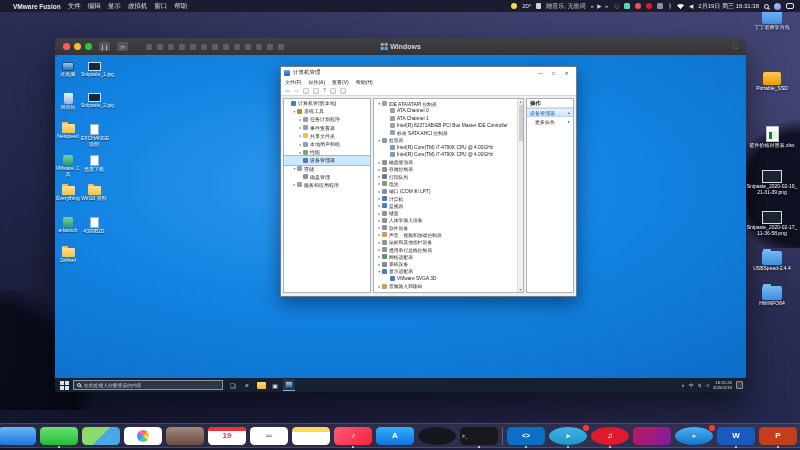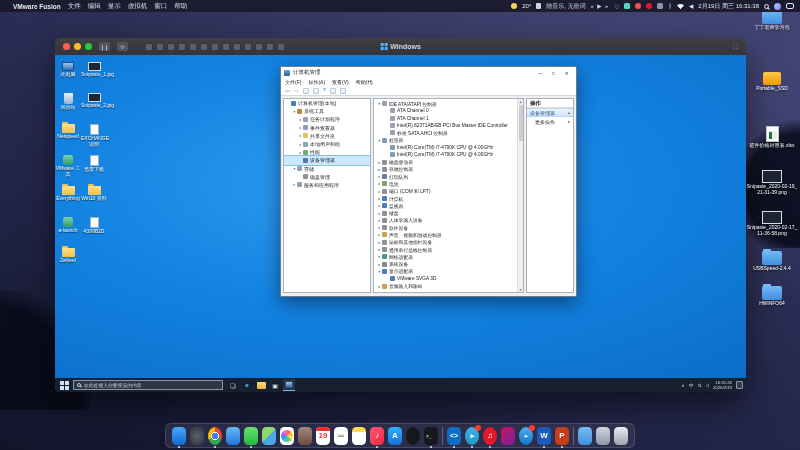--- a/index.html
+++ b/index.html
@@ -130,21 +130,21 @@
   .mi-drive { width:18px; height:13px; background:linear-gradient(#ffc94d,#f29900); border-radius:2px; }
   .mi-excel { width:13px; height:16px; background:#fdfdfd; border:1px solid #b9c6b9; position:relative; }
   .mi-excel::after { content:""; position:absolute; left:2px; top:4px; width:8px; height:8px;
     background:linear-gradient(#e6efe6 1px, transparent 1px), linear-gradient(90deg,#217346 3px,#e6efe6 3px); }
   .mi-image { width:20px; height:13px; background:#1c2430; border:1px solid #d6dde6; }
 
   
   #dock { position:absolute; left:50%; transform:translateX(-50%); bottom:2px; height:25px;
     background:rgba(70,70,95,.42); border:1px solid rgba(255,255,255,.14); border-radius:6px;
     display:flex; align-items:center; gap:4px; padding:0 6px; z-index:40; }
-  .dk { width:14px; height:18px; border-radius:4.5px; position:relative; display:flex; align-items:center;
+  .dk { width:38px; height:18px; border-radius:4.5px; position:relative; display:flex; align-items:center;
     justify-content:center; color:#fff; font-size:8px; font-weight:bold; }
   .dk-sep { width:1px; height:18px; background:rgba(255,255,255,.25); }
   .dk .badge { position:absolute; top:-2px; right:-2px; width:6px; height:6px; border-radius:50%; background:#ff3b30; }
   .dk .rdot { position:absolute; bottom:-3px; left:50%; transform:translateX(-50%); width:2px; height:2px; border-radius:50%; background:#e8e8f0; }
   .dk-finder { background:linear-gradient(180deg,#49a8f5,#1268d2); }
   .dk-launchpad { background:radial-gradient(circle,#5b6270,#2c313c); }
   .dk-chrome { border-radius:50%; background:radial-gradient(circle,#3f80ec 0 28%,#fff 28% 36%, transparent 36%),
     conic-gradient(#ea4335 0 33%,#34a853 33% 66%,#fbbc05 66% 100%); }
   .dk-mail { background:linear-gradient(180deg,#6ab7f8,#1c78dd); font-size:7px; }
   .dk-messages { background:linear-gradient(180deg,#67e26f,#28b93c); font-size:5px; }

